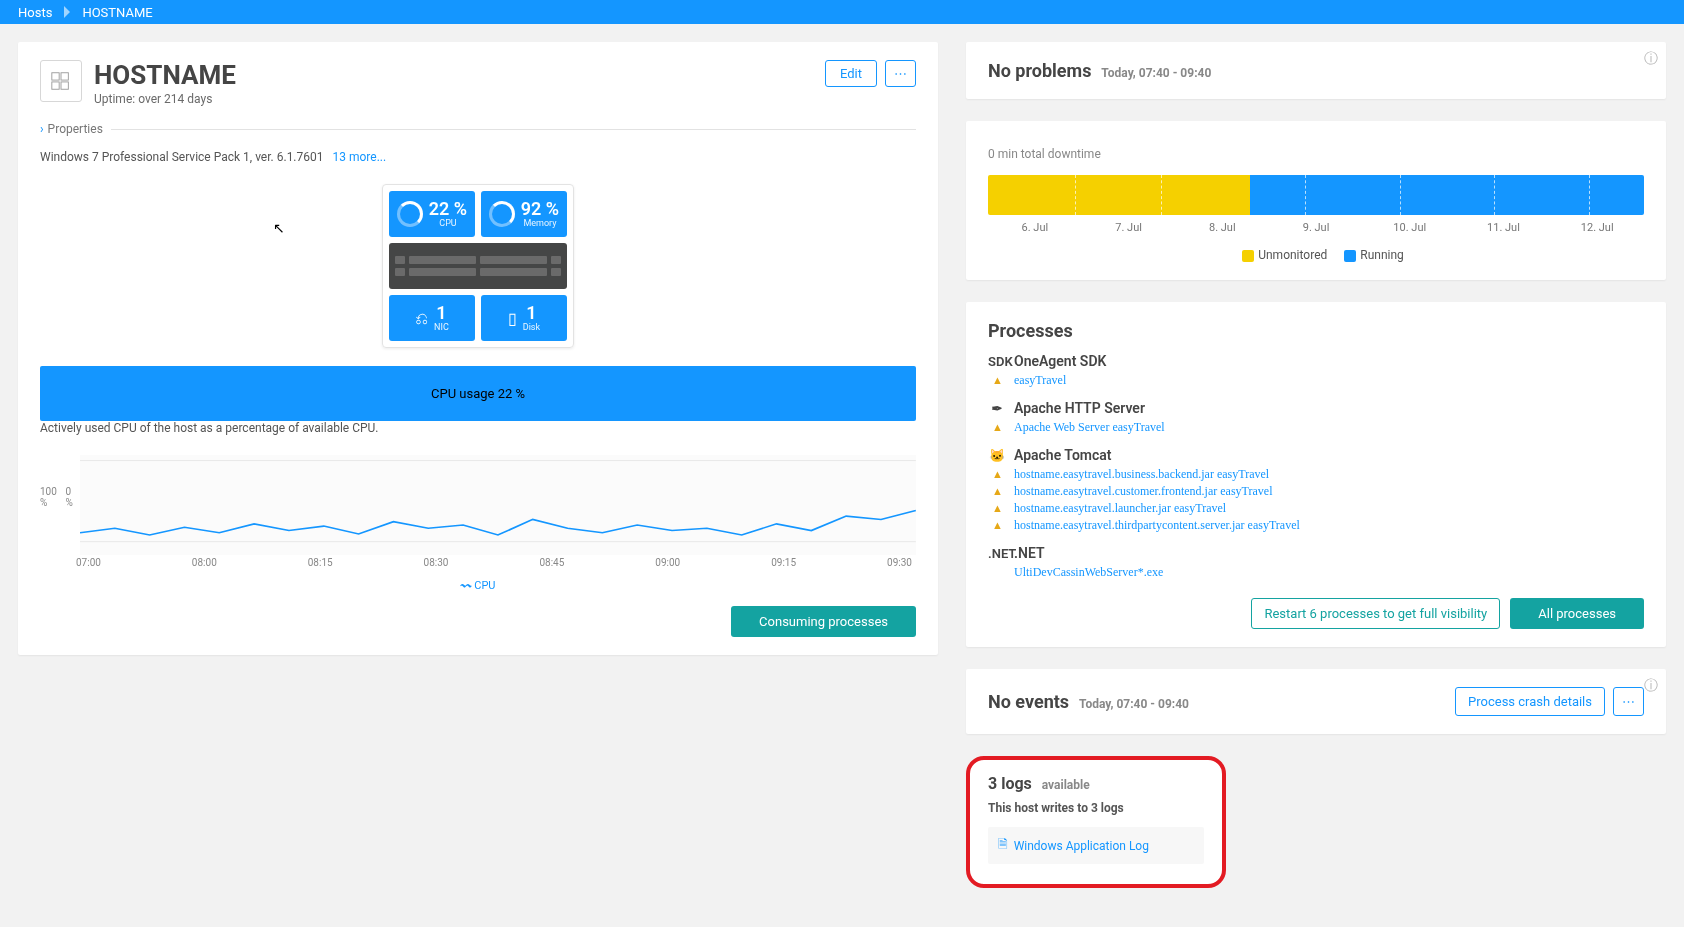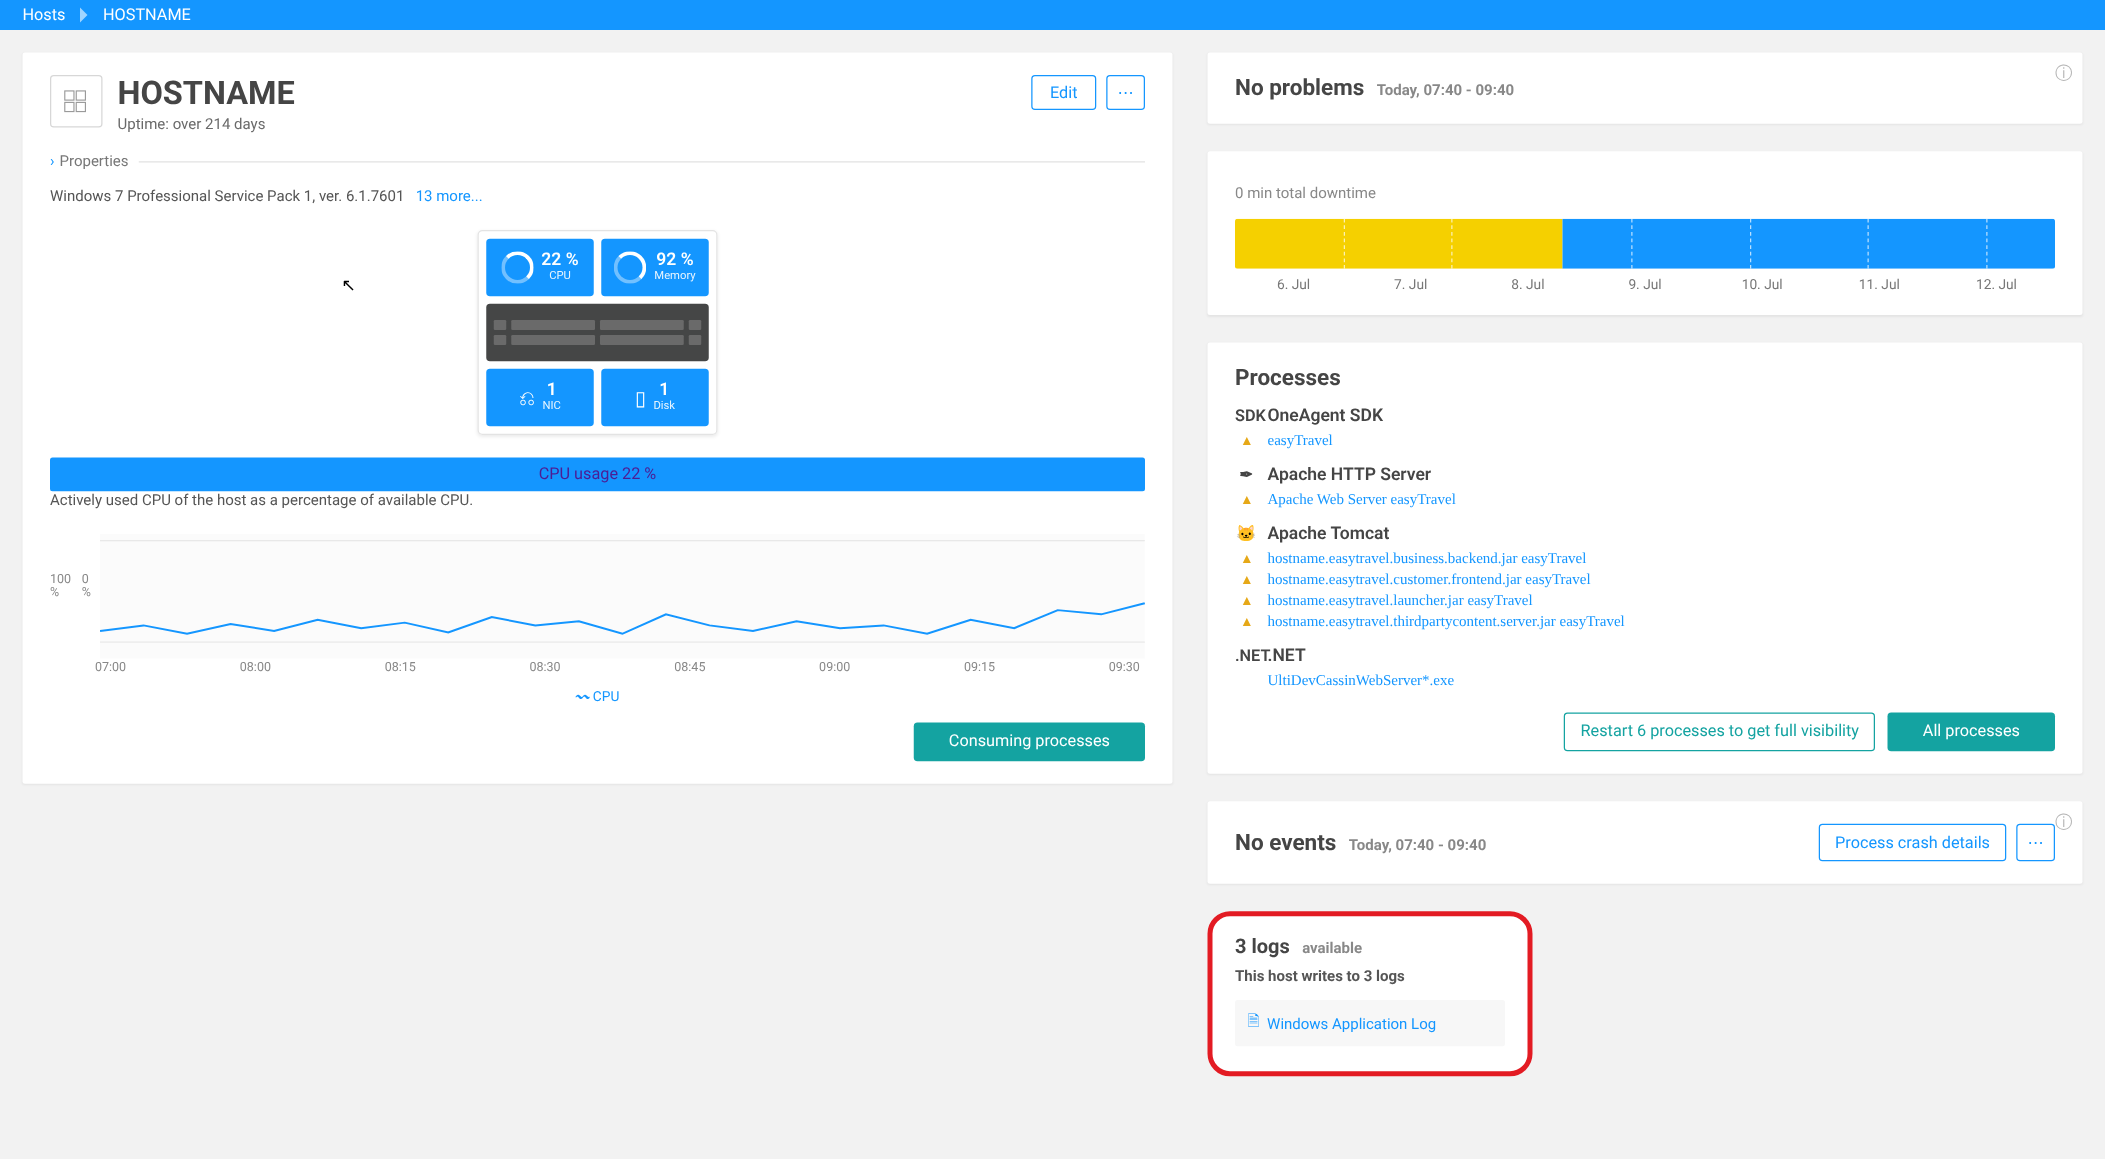--- a/index.html
+++ b/index.html
@@ -32,30 +32,30 @@
 
 .os-row { font-size: 12px; color:#555; margin-top: 14px; }
 .os-row a { color:#1496ff; text-decoration:none; margin-left:6px; }
 
 .tile-cluster { margin: 20px auto 10px; width: 192px; border:1px solid #e3e3e3; border-radius:4px; padding:6px; box-shadow:0 1px 3px rgba(0,0,0,0.08); }
 .tiles-row { display:flex; gap:6px; }
 .tile { flex:1; height:46px; border-radius:3px; display:flex; align-items:center; justify-content:center; gap:6px; color:#fff; }
 .tile.blue { background:#1496ff; }
 .tile.dark { background:#454646; }
 .tile .ring { width:26px; height:26px; border:3px solid rgba(255,255,255,0.4); border-top-color:#fff; border-right-color:#fff; border-radius:50%; }
-.tile .val { font-size:14px; font-weight:600; }
+.tile .val { font-size:18px; font-weight:600; }
 .tile .lab { font-size:9px; opacity:0.9; }
 .tile .stack { display:flex; flex-direction:column; align-items:center; line-height:1.1; }
 .tile.server { flex-direction:column; gap:4px; padding:4px 6px; height:46px; }
 .srow { display:flex; gap:4px; width:100%; }
 .sbox { background:#6a6a6a; height:8px; border-radius:1px; }
 .sbox.sm { width:10px; }
 .sbox.lg { flex:1; }
 
-.cpu-bar { background:#1496ff; color:#4c1d95; text-align:center; padding:6px; font-size:13px; margin-top:18px; border-radius:2px; }
+.cpu-bar { background:#1496ff; color:#000000; text-align:center; padding:20px; font-size:13px; margin-top:18px; border-radius:2px; }
 .cpu-desc { font-size:12px; color:#555; }
 
 .chart-wrap { margin-top:20px; }
 .chart-y { font-size:10px; color:#888; }
 .chart-svg { width:100%; height:100px; }
 .chart-x { display:flex; justify-content:space-between; font-size:10px; color:#888; padding:2px 4px 0 36px; }
 .chart-legend { text-align:center; font-size:11px; color:#1496ff; margin-top:8px; }
 .chart-action { text-align:right; margin-top:14px; }
 
 .section-title { font-size:18px; font-weight:700; color:#454545; }
@@ -244,20 +244,24 @@
       </div>
       <div class="avail-dates">
         <span>6. Jul</span>
         <span>7. Jul</span>
         <span>8. Jul</span>
         <span>9. Jul</span>
         <span>10. Jul</span>
         <span>11. Jul</span>
         <span>12. Jul</span>
       </div>
+      <div class="avail-legend">
+        <span class="sw" style="background:#f5d000;"></span><span>Unmonitored</span>
+        <span class="sw" style="background:#1496ff;"></span><span>Running</span>
+      </div>
     </div>
 
     <div class="panel">
       <div class="section-title">Processes</div>
       <div id="proc-container">
           <div class="proc-group">
             <div class="proc-group-h">
               <span class="proc-icon">SDK</span>
               <span>OneAgent SDK</span>
             </div>

